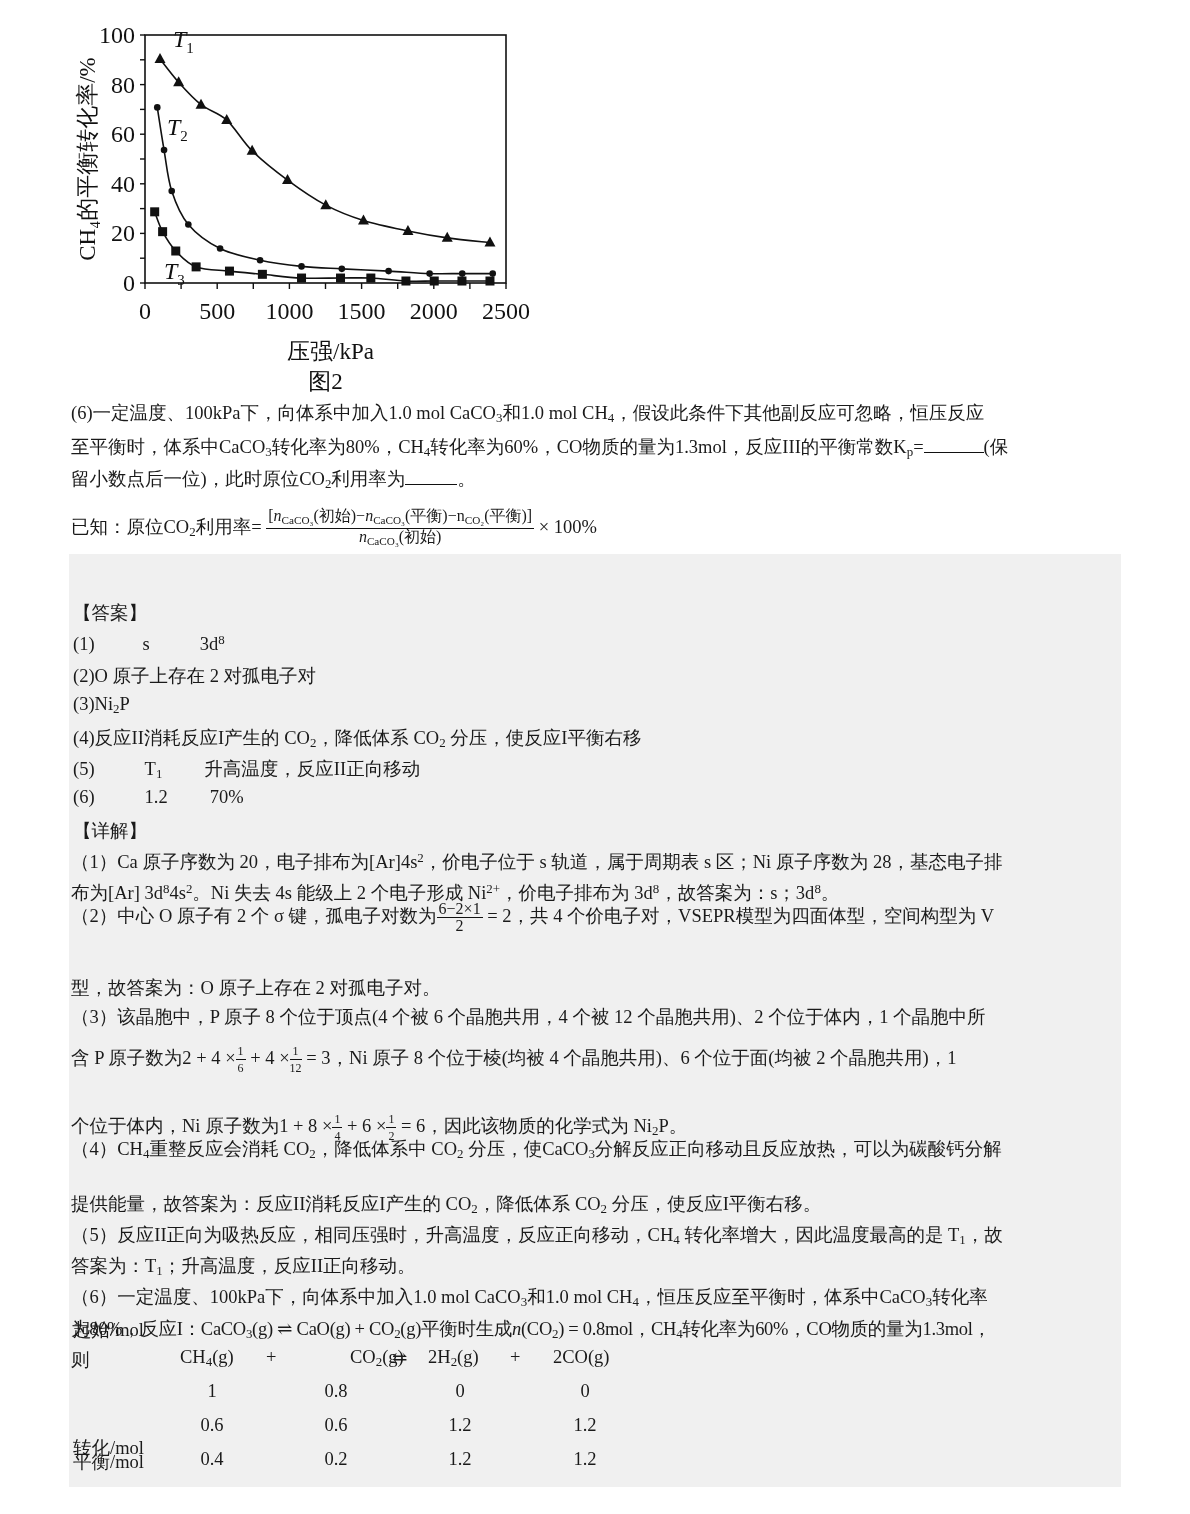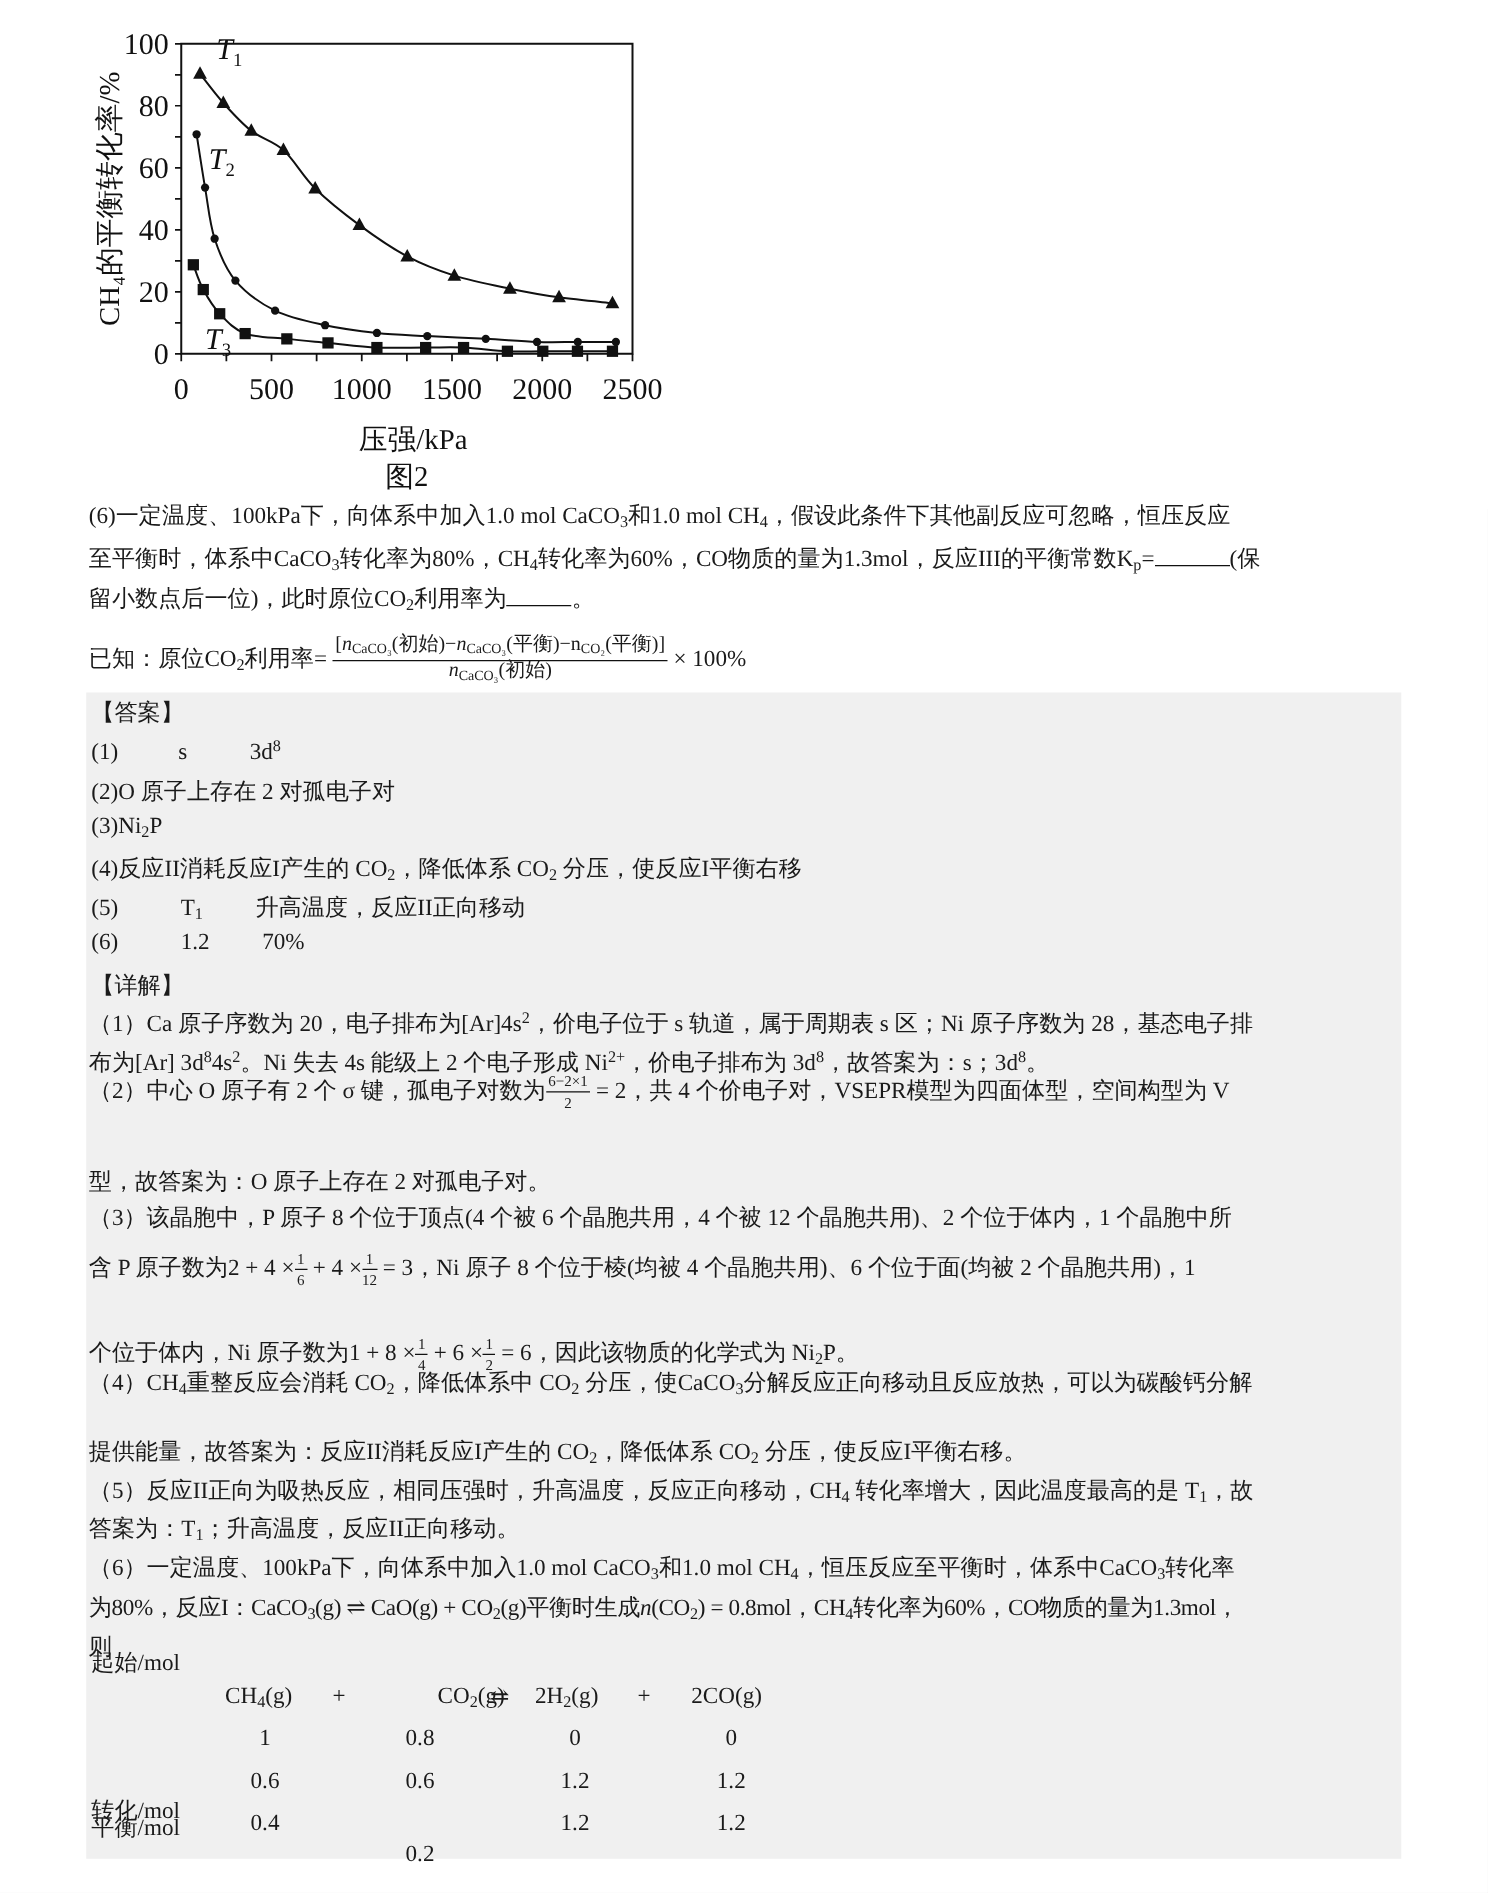--- a/index.html
+++ b/index.html
@@ -8,21 +8,21 @@
   #chart { position: absolute; left: 60px; top: 18px; width: 490px; height: 380px; }
   #chart text { font-family: "Liberation Serif", "DejaVu Serif", serif; fill: #111; }
   .line { position: absolute; left: 71px; font-size: 18.5px; white-space: nowrap; line-height: 22px; }
   .blank { display: inline-block; border-bottom: 1.5px solid #111; height: 18px; vertical-align: baseline; }
   .frac { display: inline-block; vertical-align: middle; text-align: center; font-size: 16px; line-height: 16px; }
   .frac .num { display: block; border-bottom: 1px solid #111; padding: 0 2px; }
   .frac .den { display: block; }
   .sub { font-size: 0.7em; vertical-align: -0.25em; }
   .sup { font-size: 0.7em; vertical-align: 0.5em; }
   #answer-box { position: absolute; left: 69px; top: 554px; width: 1052px; height: 933px; background: #f0f0f0; }
-  .ans { position: absolute; left: 73px; font-size: 18.5px; white-space: nowrap; }
+  .ans { position: absolute; left: 73px; font-size: 18.5px; white-space: nowrap; margin-top: 43px; }
   .tbl { position: absolute; font-size: 18.5px; white-space: nowrap; }
 </style>
 </head>
 <body>
 
 <svg id="chart" viewBox="0 0 490 380">
   <g id="axes">
       <rect x="85" y="17" width="361" height="248" fill="none" stroke="#111" stroke-width="1.6"></rect>
       <line x1="80" x2="85" y1="265" y2="265" stroke="#111" stroke-width="1.4"></line>
       <line x1="80" x2="85" y1="240.2" y2="240.2" stroke="#111" stroke-width="1.4"></line>
@@ -141,21 +141,21 @@
 <div class="ans" style="top:620px"><span>(2)</span><span>O 原子上存在 2 对孤电子对</span></div>
 <div class="ans" style="top:651px"><span>(3)</span><span>Ni</span><span class="sub">2</span><span>P</span></div>
 <div class="ans" style="top:682px"><span>(4)</span><span>反应II消耗反应I产生的 CO</span><span class="sub">2</span><span>，降低体系 CO</span><span class="sub">2</span><span> 分压，使反应I平衡右移</span></div>
 <div class="ans" style="top:713px"><span>(5)</span><span style="display:inline-block;width:50px"></span><span>T</span><span class="sub">1</span><span style="display:inline-block;width:42px"></span><span>升高温度，反应II正向移动</span></div>
 <div class="ans" style="top:744px"><span>(6)</span><span style="display:inline-block;width:50px"></span><span>1.2</span><span style="display:inline-block;width:42px"></span><span>70%</span></div>
 <div class="ans" style="top:775px">【详解】</div>
 
 <div class="ans" style="top:806px;left:71px"><span>（1）Ca 原子序数为 20，电子排布为[Ar]4s</span><span class="sup">2</span><span>，价电子位于 s 轨道，属于周期表 s 区；Ni 原子序数为 28，基态电子排</span></div>
 <div class="ans" style="top:837px;left:71px"><span>布为[Ar] 3d</span><span class="sup">8</span><span>4s</span><span class="sup">2</span><span>。Ni 失去 4s 能级上 2 个电子形成 Ni</span><span class="sup">2+</span><span>，价电子排布为 3d</span><span class="sup">8</span><span>，故答案为：s；3d</span><span class="sup">8</span><span>。</span></div>
 
-<div class="ans" style="top:856px;left:71px;line-height:34px"><span>（2）中心 O 原子有 2 个 σ 键，孤电子对数为</span><span class="frac" style="font-size:12px"><span class="num">6−2×1</span><span class="den">2</span></span><span> = 2，共 4 个价电子对，VSEPR模型为四面体型，空间构型为 V</span></div>
+<div class="ans" style="top:856px;left:71px;line-height:34px"><span>（2）中心 O 原子有 2 个 σ 键，孤电子对数为</span><span class="frac" style="font-size:16px"><span class="num">6−2×1</span><span class="den">2</span></span><span> = 2，共 4 个价电子对，VSEPR模型为四面体型，空间构型为 V</span></div>
 <div class="ans" style="top:932px;left:71px">型，故答案为：O 原子上存在 2 对孤电子对。</div>
 
 <div class="ans" style="top:961px;left:71px">（3）该晶胞中，P 原子 8 个位于顶点(4 个被 6 个晶胞共用，4 个被 12 个晶胞共用)、2 个位于体内，1 个晶胞中所</div>
 <div class="ans" style="top:998px;left:71px;line-height:34px"><span>含 P 原子数为2 + 4 ×</span><span class="frac" style="font-size:12px"><span class="num">1</span><span class="den">6</span></span><span> + 4 ×</span><span class="frac" style="font-size:12px"><span class="num">1</span><span class="den">12</span></span><span> = 3，Ni 原子 8 个位于棱(均被 4 个晶胞共用)、6 个位于面(均被 2 个晶胞共用)，1</span></div>
 <div class="ans" style="top:1066px;left:71px;line-height:34px"><span>个位于体内，Ni 原子数为1 + 8 ×</span><span class="frac" style="font-size:12px"><span class="num">1</span><span class="den">4</span></span><span> + 6 ×</span><span class="frac" style="font-size:12px"><span class="num">1</span><span class="den">2</span></span><span> = 6，因此该物质的化学式为 Ni</span><span class="sub">2</span><span>P。</span></div>
 
 <div class="ans" style="top:1093px;left:71px"><span>（4）CH</span><span class="sub">4</span><span>重整反应会消耗 CO</span><span class="sub">2</span><span>，降低体系中 CO</span><span class="sub">2</span><span> 分压，使CaCO</span><span class="sub">3</span><span>分解反应正向移动且反应放热，可以为碳酸钙分解</span></div>
 <div class="ans" style="top:1148px;left:71px"><span>提供能量，故答案为：反应II消耗反应I产生的 CO</span><span class="sub">2</span><span>，降低体系 CO</span><span class="sub">2</span><span> 分压，使反应I平衡右移。</span></div>
 <div class="ans" style="top:1179px;left:71px"><span>（5）反应II正向为吸热反应，相同压强时，升高温度，反应正向移动，CH</span><span class="sub">4</span><span> 转化率增大，因此温度最高的是 T</span><span class="sub">1</span><span>，故</span></div>
 <div class="ans" style="top:1210px;left:71px"><span>答案为：T</span><span class="sub">1</span><span>；升高温度，反应II正向移动。</span></div>
@@ -178,15 +178,15 @@
 <div class="tbl" style="left: 336px; top: 1381px; transform: translateX(-50%);">0.8</div>
 <div class="tbl" style="left: 460px; top: 1381px; transform: translateX(-50%);">0</div>
 <div class="tbl" style="left: 585px; top: 1381px; transform: translateX(-50%);">0</div>
 <div class="tbl" style="left: 73px; top: 1415px; margin-top: 20px;">转化/mol</div>
 <div class="tbl" style="left: 212px; top: 1415px; transform: translateX(-50%);">0.6</div>
 <div class="tbl" style="left: 336px; top: 1415px; transform: translateX(-50%);">0.6</div>
 <div class="tbl" style="left: 460px; top: 1415px; transform: translateX(-50%);">1.2</div>
 <div class="tbl" style="left: 585px; top: 1415px; transform: translateX(-50%);">1.2</div>
 <div class="tbl" style="left: 73px; top: 1449px;">平衡/mol</div>
 <div class="tbl" style="left: 212px; top: 1449px; transform: translateX(-50%);">0.4</div>
-<div class="tbl" style="left: 336px; top: 1449px; transform: translateX(-50%); margin-top: 25px;">0.2</div>
+<div class="tbl" style="left: 336px; top: 1449px; transform: translateX(-50%);">0.2</div>
 <div class="tbl" style="left: 460px; top: 1449px; transform: translateX(-50%);">1.2</div>
 <div class="tbl" style="left: 585px; top: 1449px; transform: translateX(-50%);">1.2</div>
 
 </body></html>

